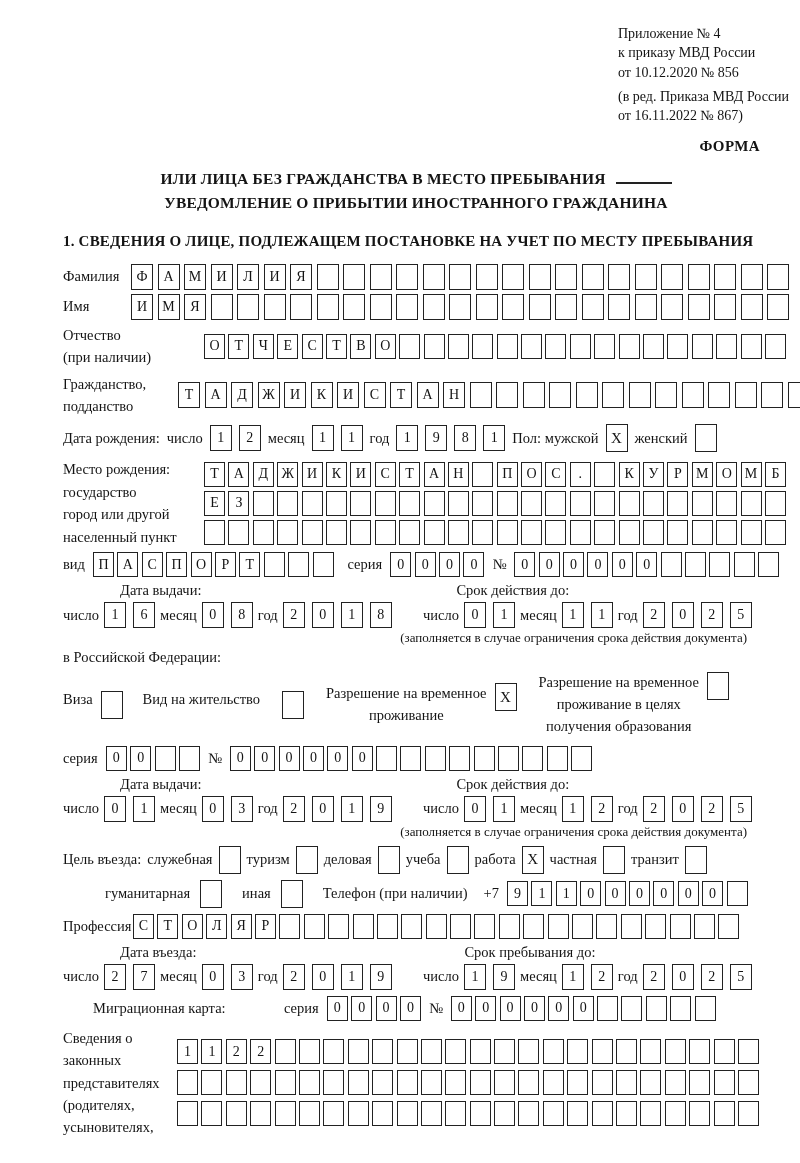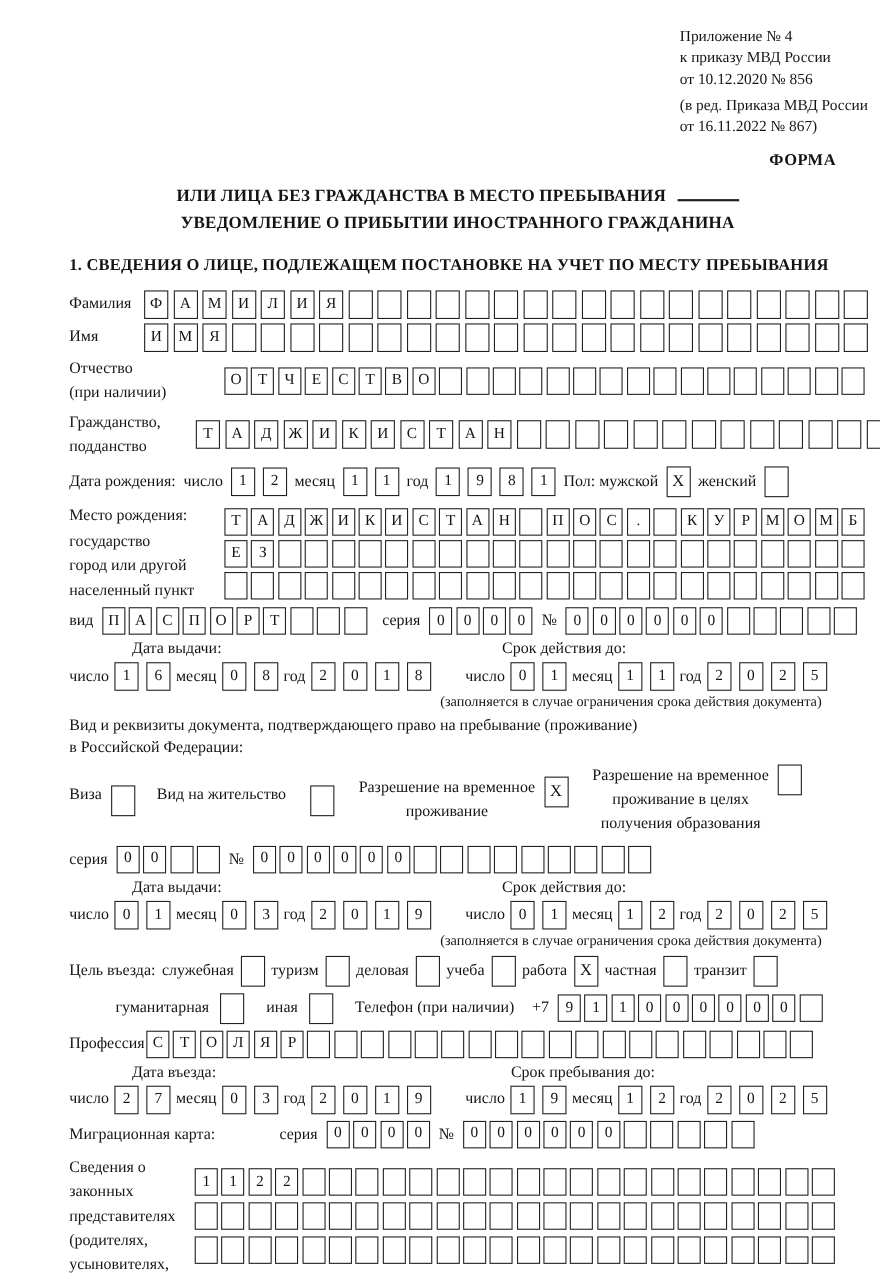--- a/index.html
+++ b/index.html
@@ -390,21 +390,20 @@
       <div class="boxes dt">
           <span class="cell">2</span>
           <span class="cell">0</span>
           <span class="cell">2</span>
           <span class="cell">5</span>
         </div>
     </div>
   </div>
   <div class="note">(заполняется в случае ограничения срока действия документа)</div>
 
-  <div class="pline">Вид и реквизиты документа, подтверждающего право на пребывание (проживание)</div>
   <div class="pline" style="margin-top:3px;">в Российской Федерации:</div>
 
   <div class="row" style="margin-top:6px;">
     <div class="pitem">
       <span class="dlbl">Виза</span>
       <span class="cbx"></span>
     </div>
     <div class="pitem" style="margin-left:20px;">
       <span class="dlbl">Вид на жительство</span>
       <span class="cbx" style="margin-left:14px;"></span>
@@ -608,21 +607,21 @@
       <span class="dlbl">год</span>
       <div class="boxes dt">
           <span class="cell">2</span>
           <span class="cell">0</span>
           <span class="cell">2</span>
           <span class="cell">5</span>
         </div>
     </div>
   </div>
 
-  <div class="row ir" style="gap:8px;margin-top:6px;">
+  <div class="row ir" style="gap:8px;margin-top:6px;margin-left:30px;">
     <span class="lbl w183">Миграционная карта:</span>
     <span class="dlbl">серия</span>
     <div class="boxes sm">
         <span class="cell">0</span>
         <span class="cell">0</span>
         <span class="cell">0</span>
         <span class="cell">0</span>
       </div>
     <span class="dlbl">№</span>
     <div class="boxes sm">

